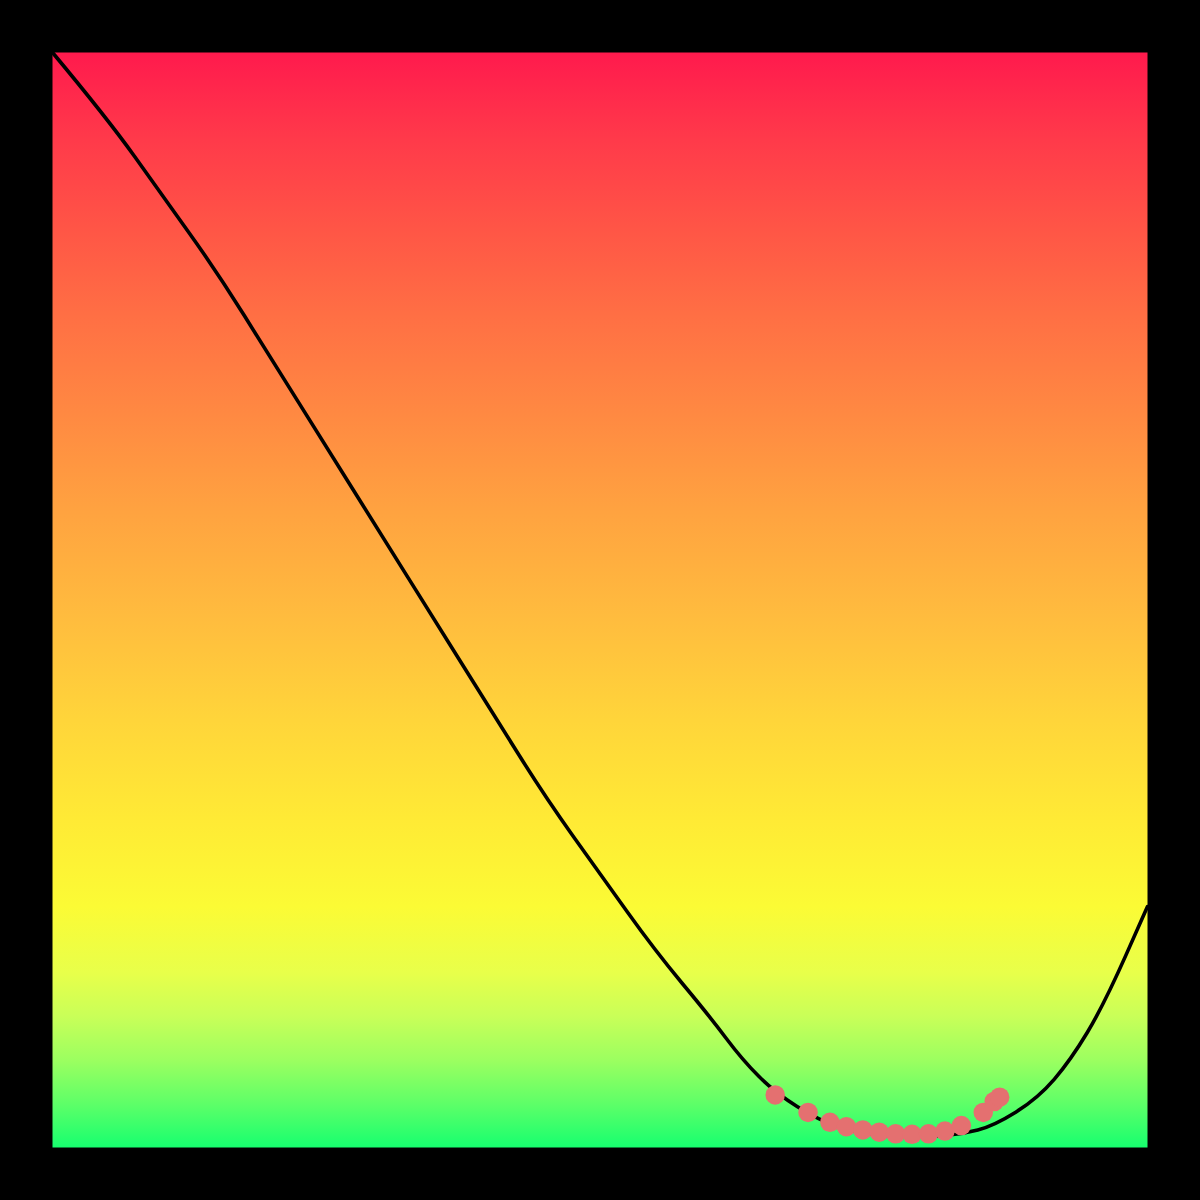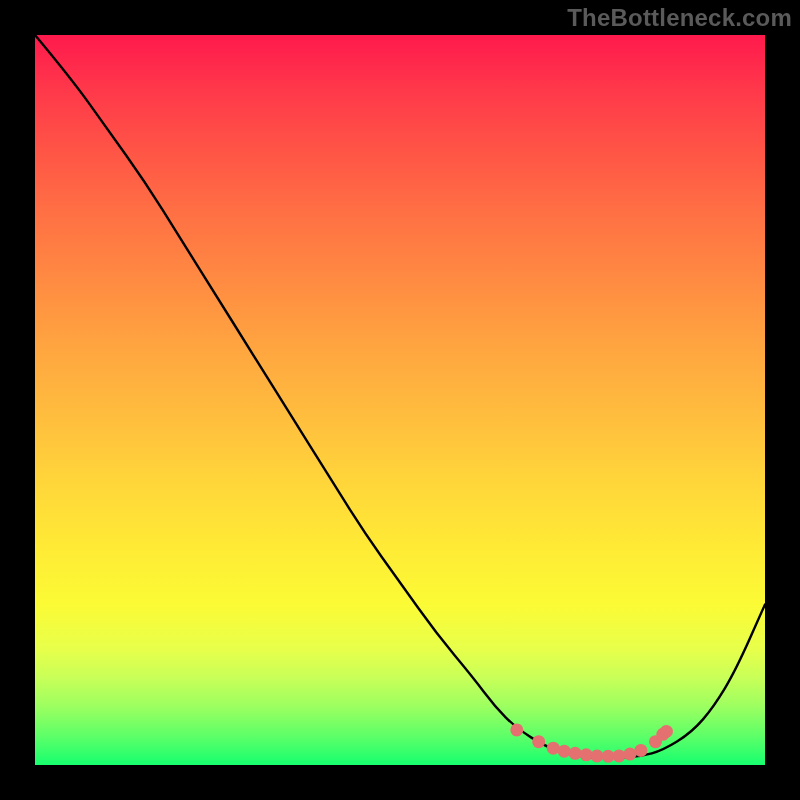--- a/index.html
+++ b/index.html
@@ -58,21 +58,20 @@
     top: 0;
     width: 730px;
     height: 730px;
     overflow: visible;
   }
 </style>
 </head>
 <body>
 
 <div class="chart-container">
-  <div class="watermark">TheBottleneck.com</div>
 
   <div class="plot-area">
     <svg class="curve-layer" viewBox="0 0 730 730" preserveAspectRatio="none">
       <path id="main-curve" fill="none" stroke="#000000" stroke-width="2.4" stroke-linecap="round" stroke-linejoin="round" d="M 0.00 0.00 Q 36.50 43.80 54.75 69.35 Q 73.00 94.90 91.25 120.45 Q 109.50 146.00 127.75 175.20 Q 146.00 204.40 164.25 233.60 Q 182.50 262.80 200.75 292.00 Q 219.00 321.20 237.25 350.40 Q 255.50 379.60 273.75 408.80 Q 292.00 438.00 310.25 467.20 Q 328.50 496.40 346.75 521.95 Q 365.00 547.50 383.25 573.05 Q 401.50 598.60 419.75 620.50 Q 438.00 642.40 448.95 657.00 Q 459.90 671.60 470.85 682.55 Q 481.80 693.50 496.40 702.63 Q 511.00 711.75 521.95 715.40 Q 532.90 719.05 543.85 720.88 Q 554.80 722.70 569.40 722.70 Q 584.00 722.70 594.95 721.97 Q 605.90 721.24 616.85 718.32 Q 627.80 715.40 642.40 706.27 Q 657.00 697.15 667.95 684.38 Q 678.90 671.60 689.85 653.35 Q 700.80 635.10 715.40 602.25 T 730.00 569.40"></path>
       <g id="marker-group">
           <circle cx="481.80" cy="694.96" r="6.5" fill="#e47070"></circle>
           <circle cx="503.70" cy="706.64" r="6.5" fill="#e47070"></circle>
           <circle cx="518.30" cy="713.21" r="6.5" fill="#e47070"></circle>
           <circle cx="529.25" cy="716.13" r="6.5" fill="#e47070"></circle>
           <circle cx="540.20" cy="718.32" r="6.5" fill="#e47070"></circle>

